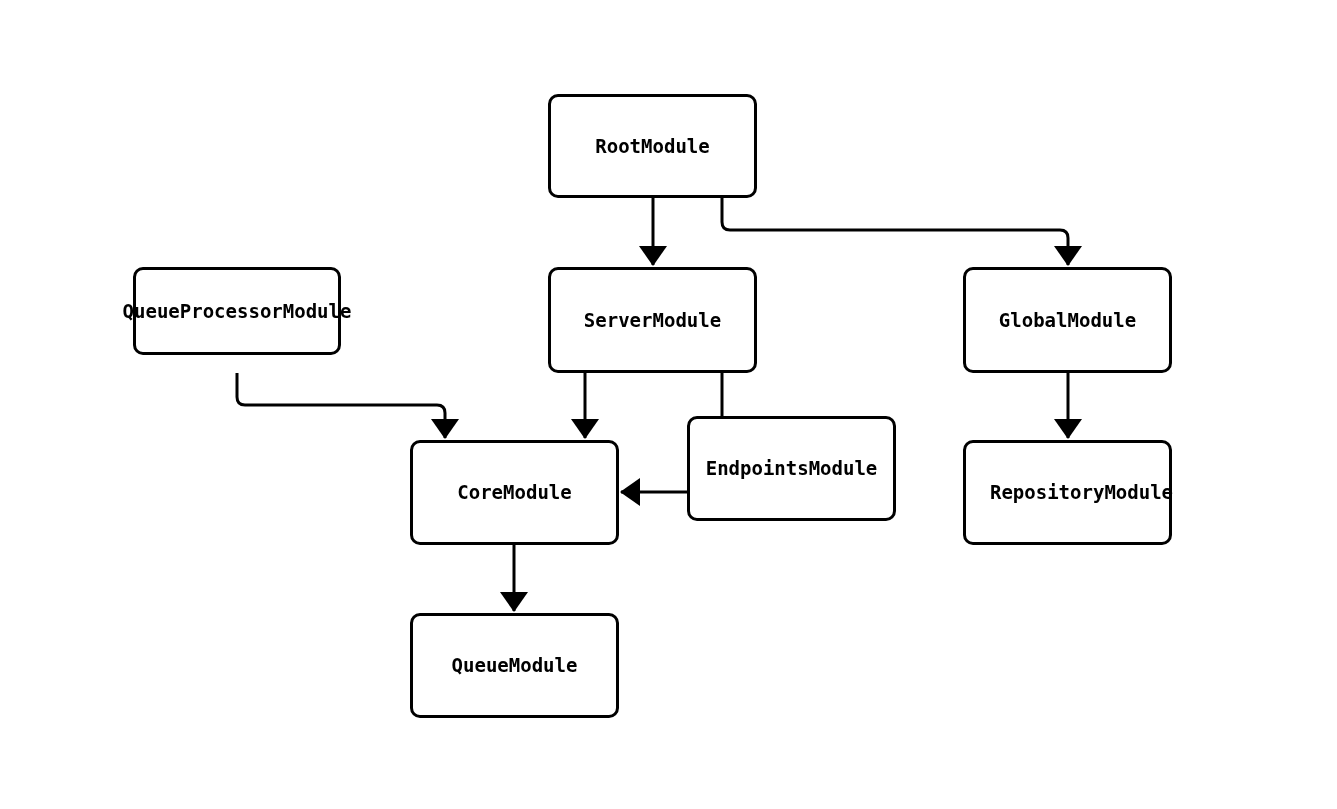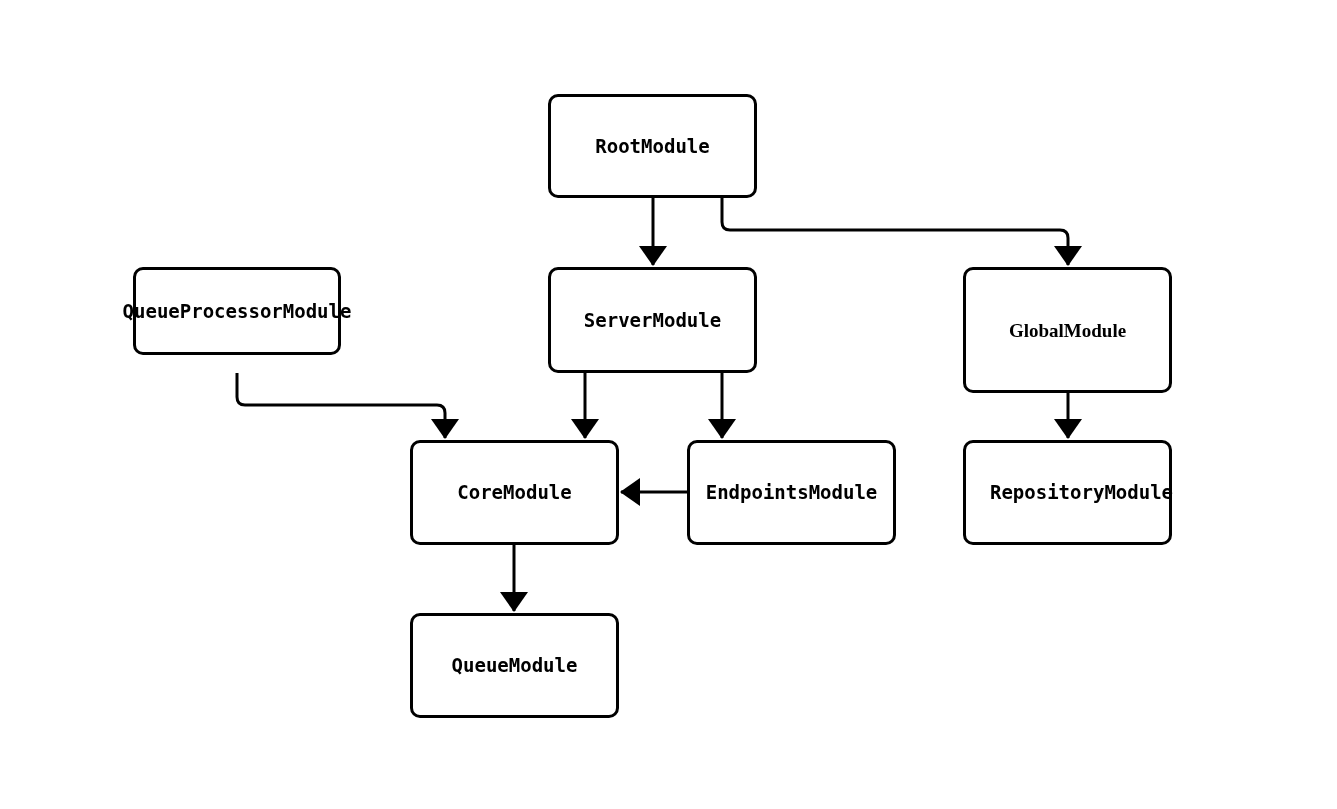--- a/index.html
+++ b/index.html
@@ -39,23 +39,23 @@
     font-weight: bold;
     font-size: 19px;
     line-height: 23px;
     color: #000000;
   }
   .node span { display: block; white-space: nowrap; }
 
   .node-root           { left: 548px;  top: 94px;  height: 104px; }
   .node-queueprocessor { left: 133px;  top: 267px; width: 208px; height: 88px; }
   .node-server         { left: 548px;  top: 267px; height: 106px; }
-  .node-global         { left: 963px;  top: 267px; height: 126px; font-family: Liberation Serif, serif; }
+  .node-global         { left: 963px;  top: 267px; height: 106px; }
   .node-core           { left: 410px;  top: 440px; }
-  .node-endpoints      { left: 687px;  top: 440px; }
+  .node-endpoints      { left: 687px;  top: 416px; }
   .node-repository     { left: 963px;  top: 440px; padding-left: 28px; }
   .node-queue          { left: 410px;  top: 613px; }
 </style>
 </head>
 <body>
 
 <div class="canvas">
 
   <svg class="edges-layer" width="1337" height="809" viewBox="0 0 1337 809" xmlns="http://www.w3.org/2000/svg">
     <defs>

